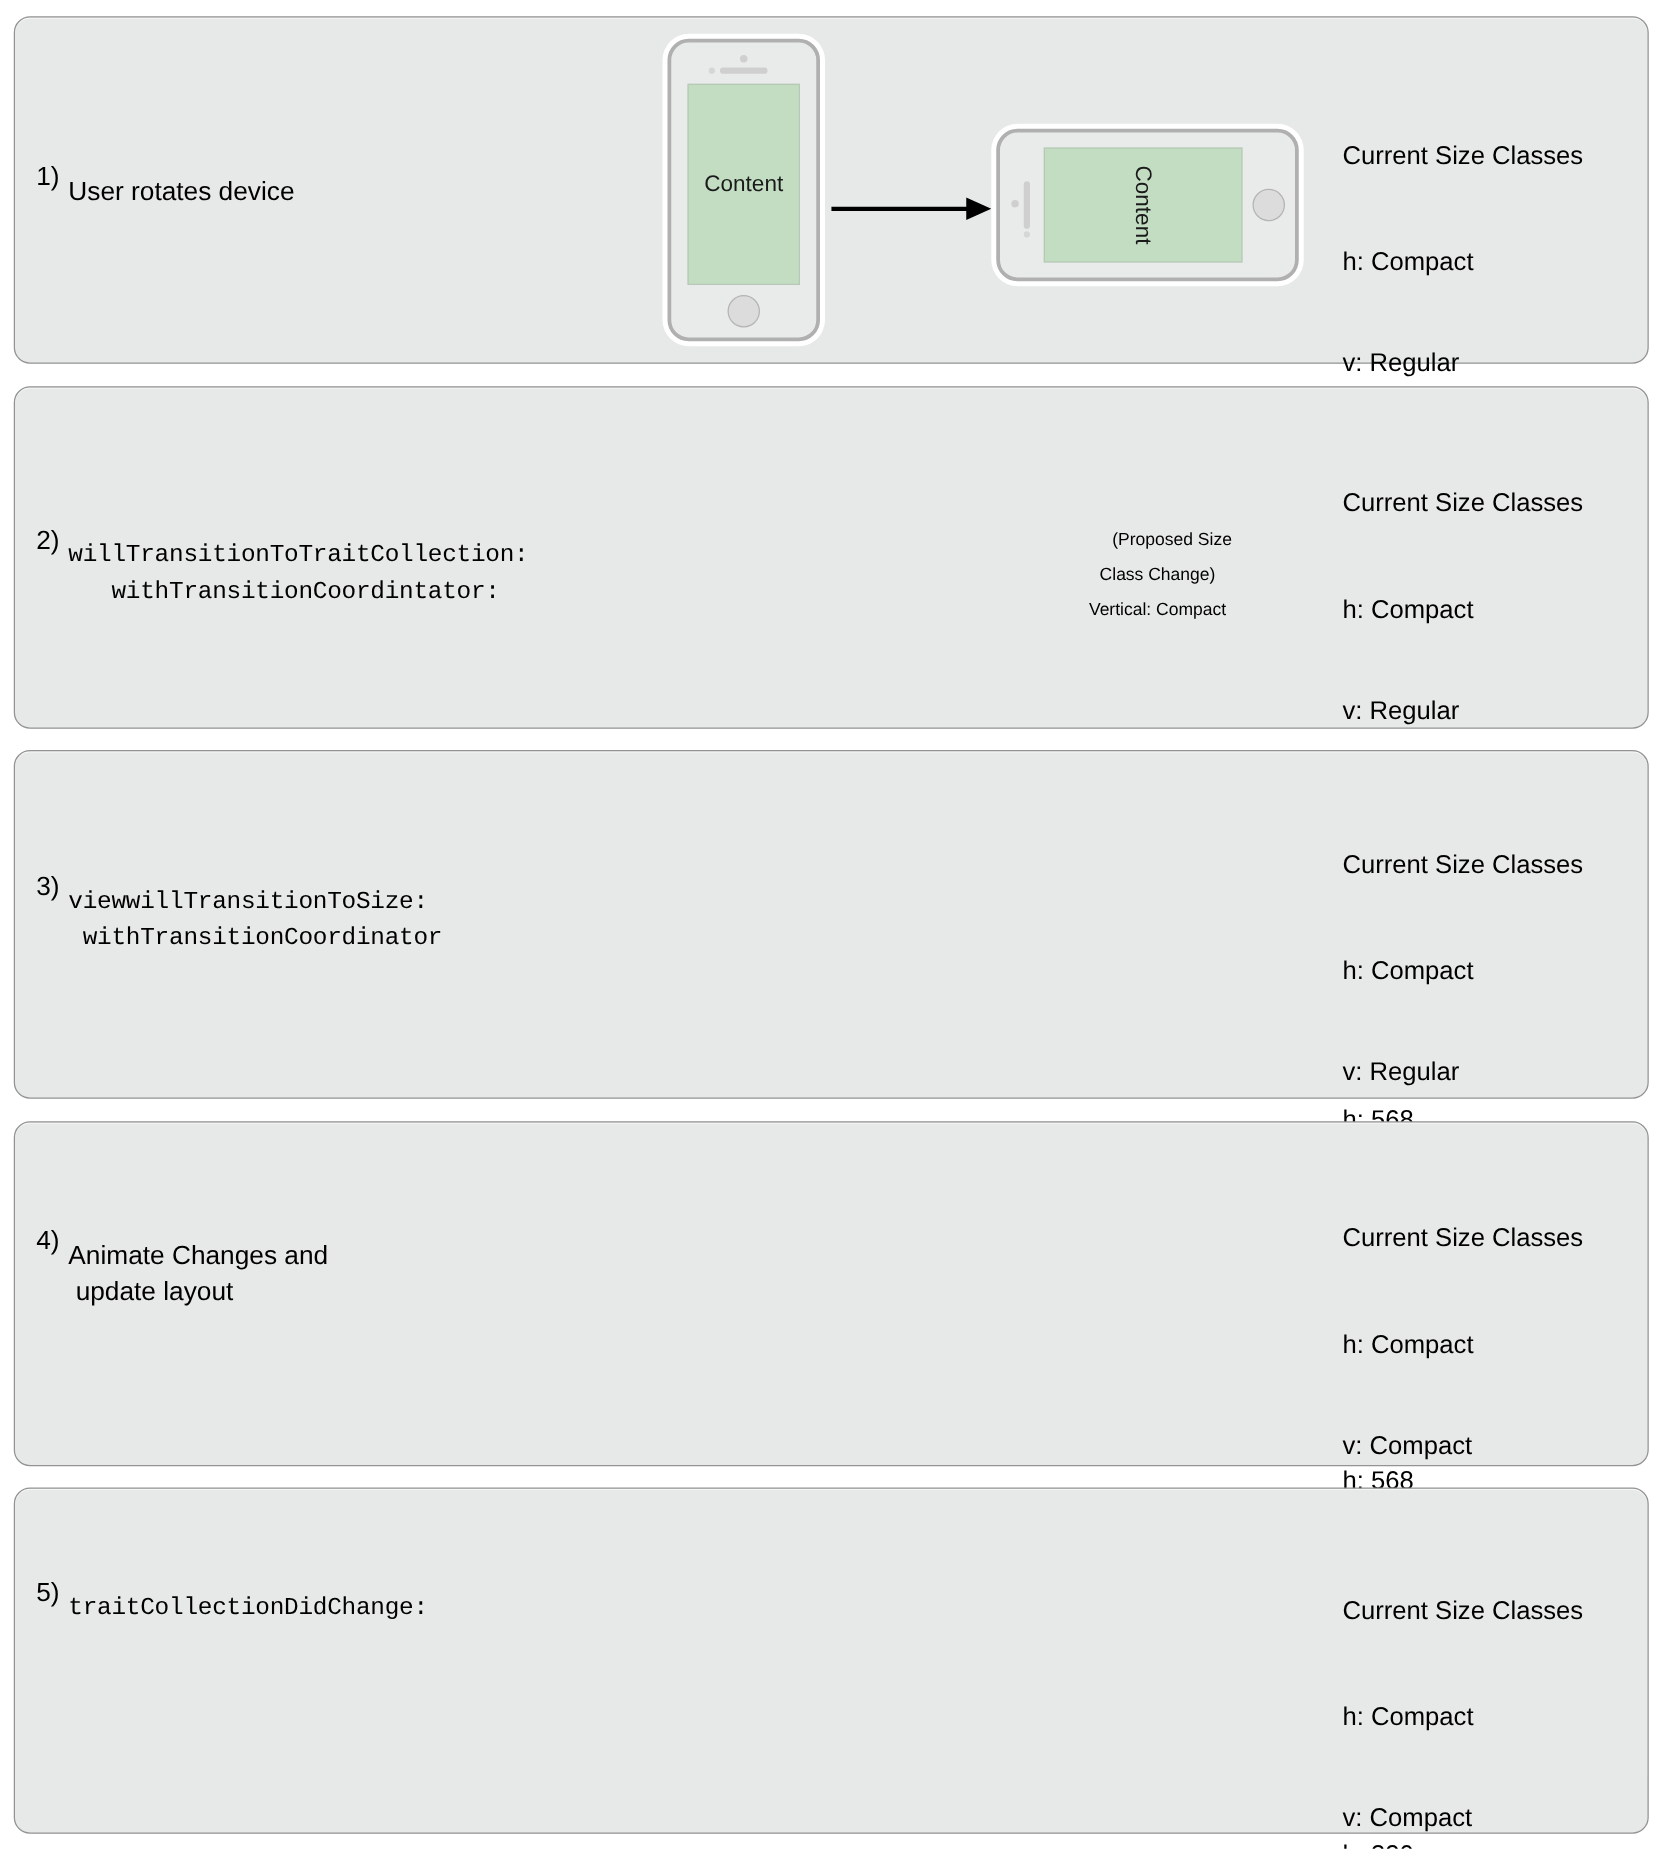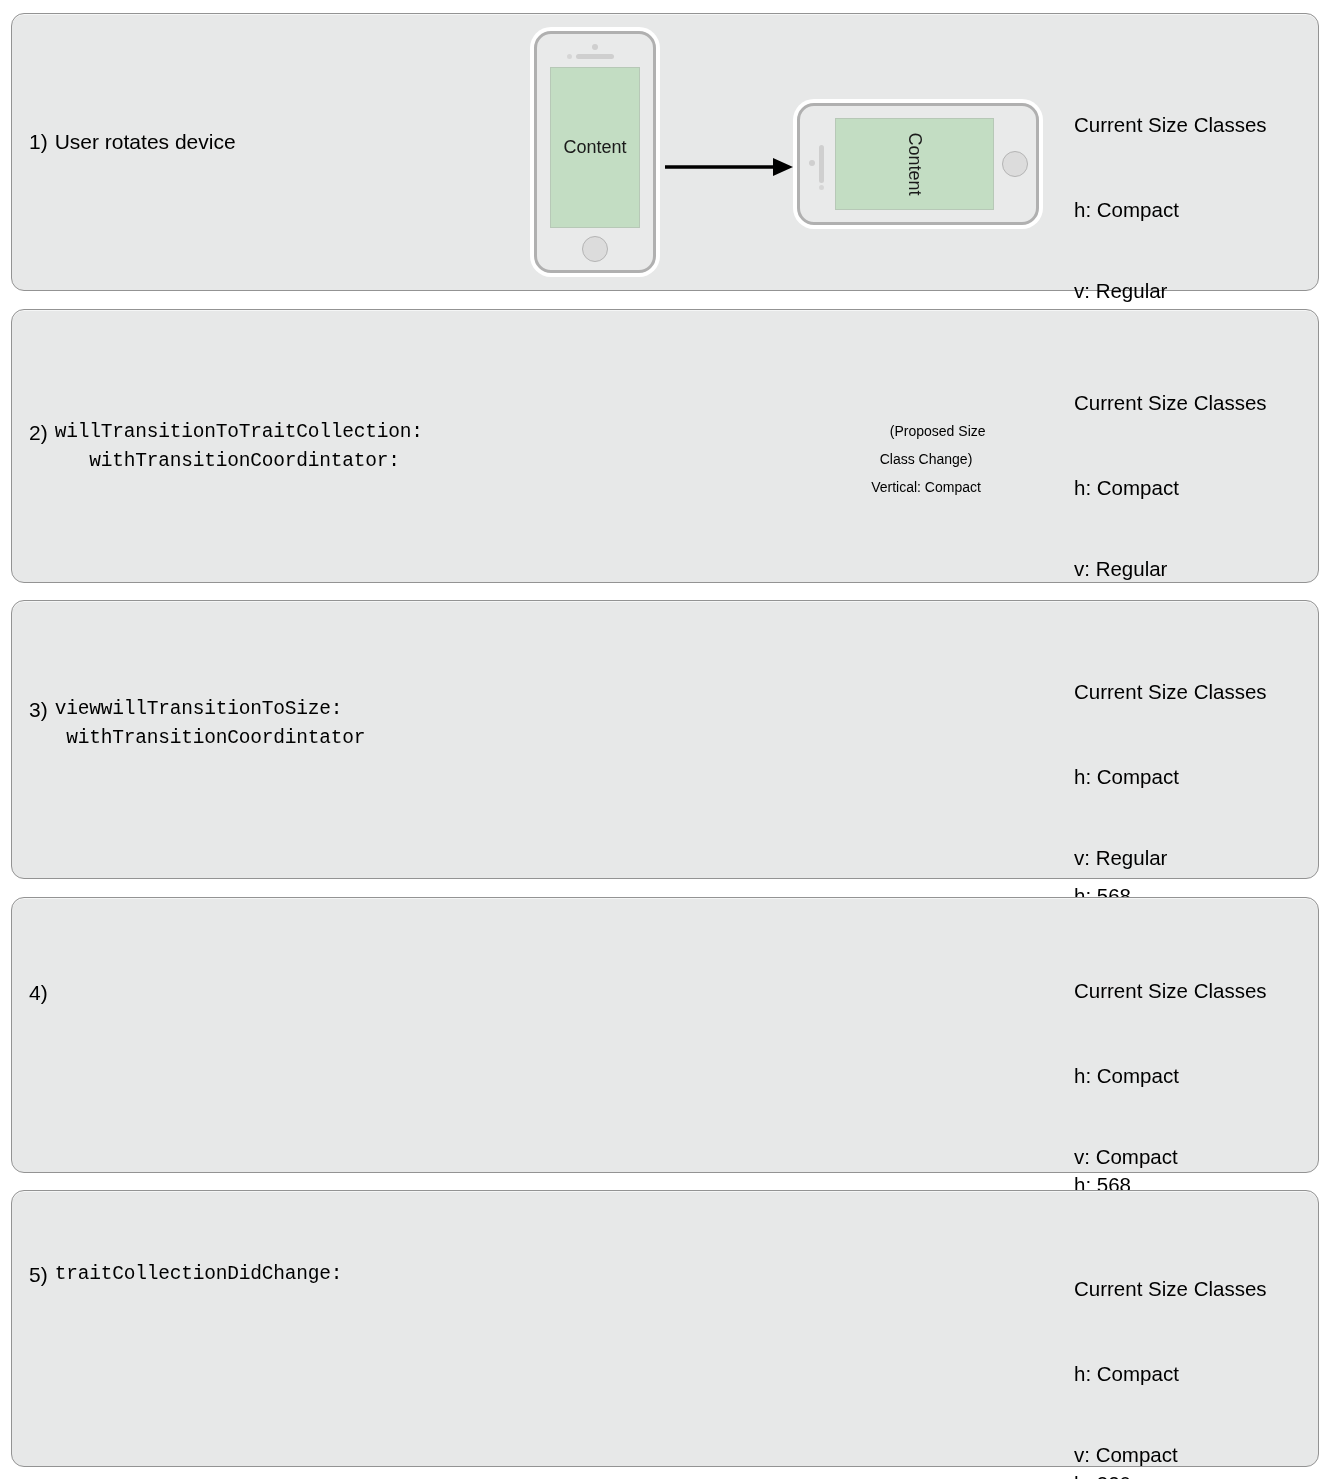--- a/index.html
+++ b/index.html
@@ -53,20 +53,21 @@
     font-family: "Liberation Sans", sans-serif;
     font-size: 21px;
     line-height: 29px;
     margin-right: 7px;
     flex: none;
   }
   .step-text {
     font-size: 21px;
     line-height: 29px;
     white-space: pre;
+    margin-top: 12px;
   }
   .step-text.mono {
     font-family: "Liberation Mono", monospace;
     font-size: 19.5px;
     line-height: 29px;
     letter-spacing: -0.2px;
   }
   .step-text.sans {
     font-family: "Liberation Sans", sans-serif;
   }
@@ -248,21 +249,21 @@
       <div>w: 320</div>
       <div>h: 568</div>
     </div>
   </div>
 
   <div class="panel panel-3">
 
     <div class="step-label" style="top:94px;">
       <span class="step-num">3)</span>
       <span class="step-text mono">viewwillTransitionToSize:
- withTransitionCoordintator</span>
+ withTransitionCoordinator</span>
     </div>
 
     <div class="phone landscape" style="left:472px; top:668px; width:242px; height:122px; position:absolute;">
       <span class="sensor"></span>
       <span class="camera"></span>
       <span class="speaker"></span>
       <div class="screen">
         <span class="label rot">Content</span>
       </div>
       <span class="home"></span>
@@ -277,20 +278,22 @@
       <div class="info-head">Current View Size</div>
       <div>w: 320</div>
       <div>h: 568</div>
     </div>
   </div>
 
   <div class="panel panel-4">
 
     <div class="step-label" style="top:80px;">
       <span class="step-num">4)</span>
+      <span class="step-text sans">Animate Changes and
+ update layout</span>
     </div>
 
     <div class="info-col" style="left:1062px; top:25px;">
       <div class="info-head">Current Size Classes</div>
       <div>h: Compact</div>
       <div>v: Compact</div>
       <div class="info-gap"></div>
       <div class="info-head">Current View Size</div>
       <div>w: 568</div>
       <div>h: 320</div>

